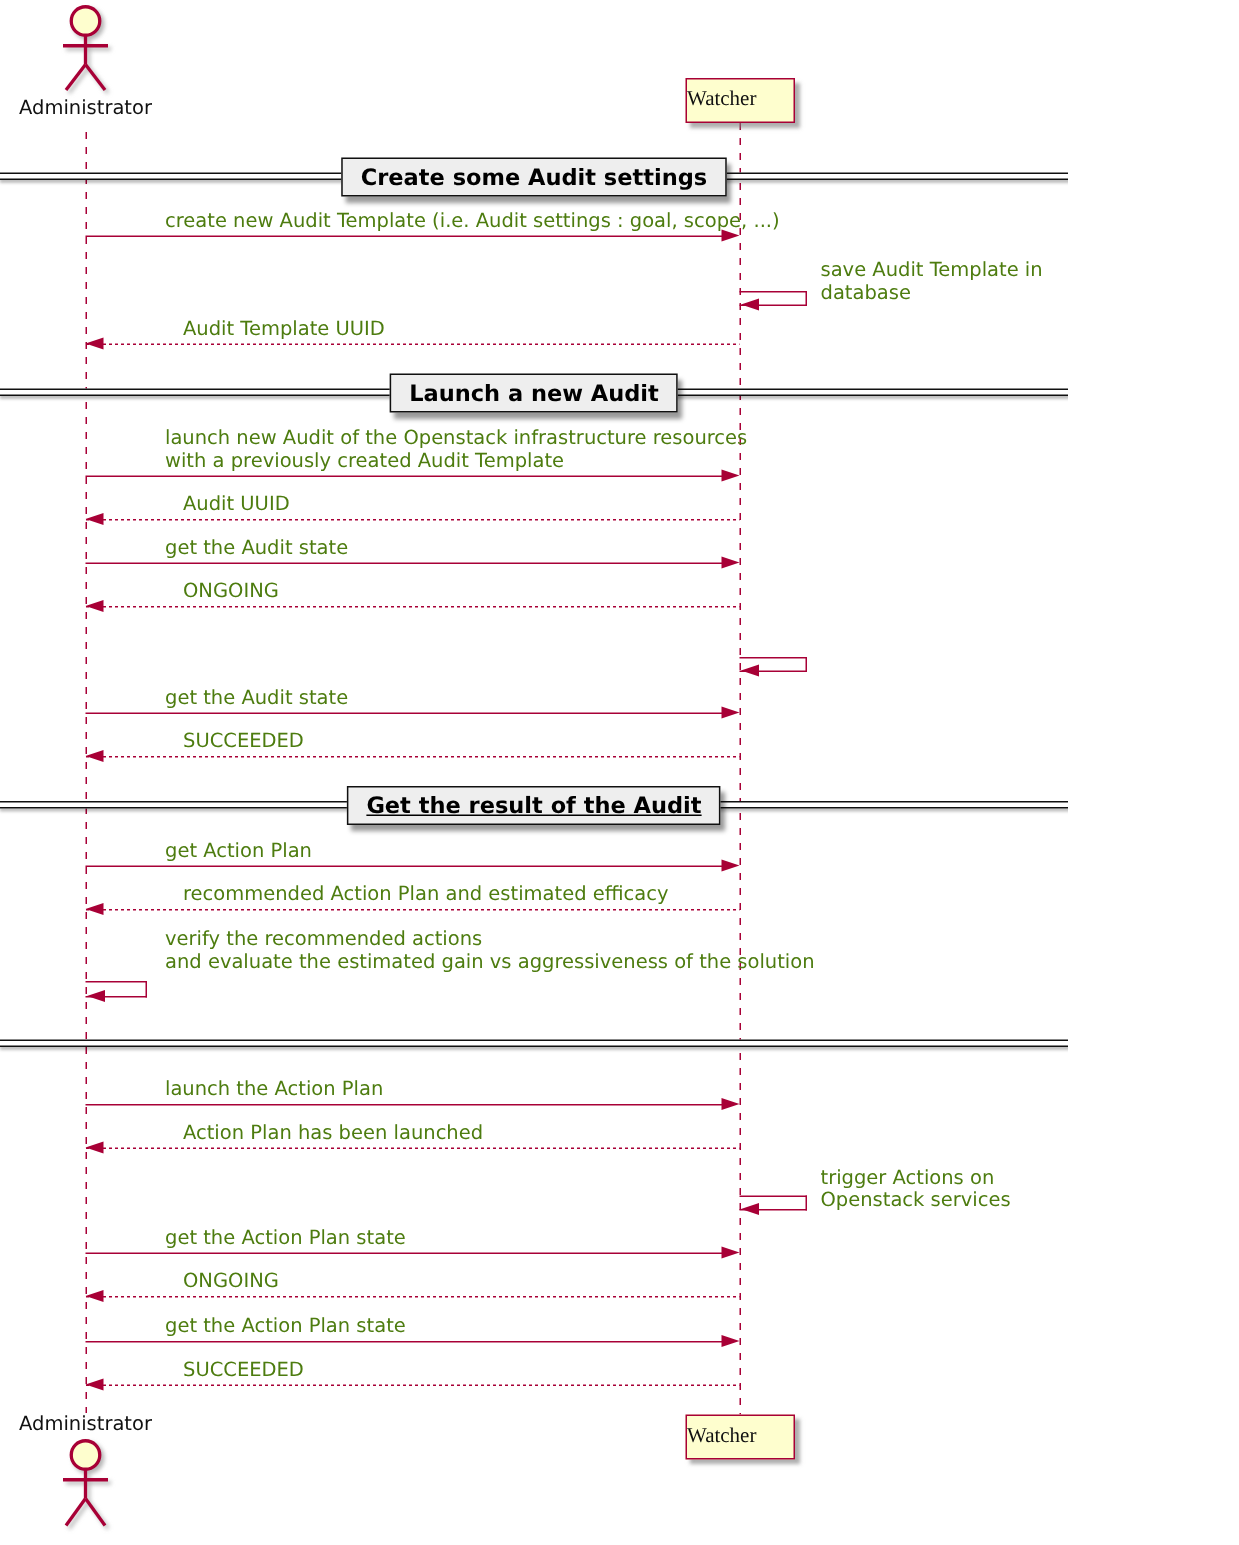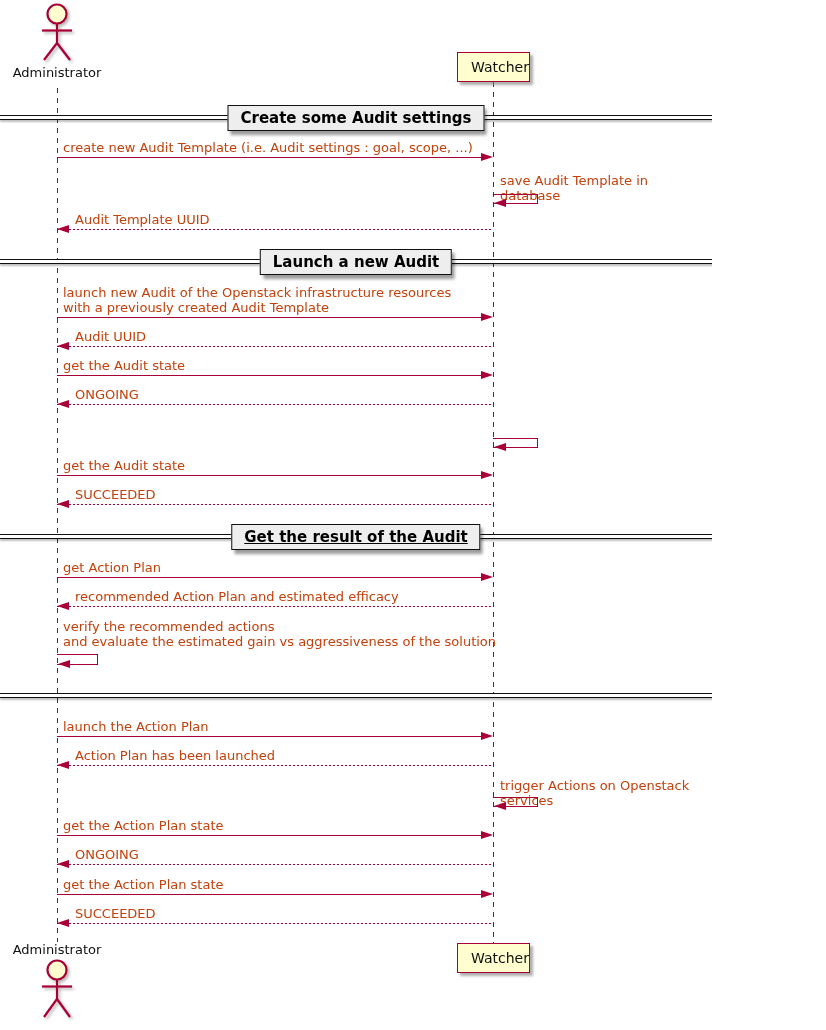--- a/index.html
+++ b/index.html
@@ -9,31 +9,31 @@
   }
   
   .lifeline{position:absolute;width:1px;
     background:repeating-linear-gradient(to bottom,#A80036 0 5px,transparent 5px 10px);}
   
   .actor-group{position:absolute;width:110px;text-align:center;}
   .actor-group svg{display:block;margin:0 auto;filter:drop-shadow(2px 2px 1.5px rgba(120,120,120,.55));}
   .actor-label{font-size:13px;color:#111;line-height:15px;}
   
   .participant{position:absolute;box-sizing:border-box;background:#FEFECE;border:1.6px solid #A80036;
-    display:flex;align-items:center;justify-content:flex-end;font-size:14px;color:#111;
-    box-shadow:3px 3px 2.5px rgba(120,120,120,.6);}
+    display:flex;align-items:center;justify-content:flex-start;font-size:14px;color:#111;
+    box-shadow:3px 3px 2.5px rgba(120,120,120,.6);font-family:Liberation Serif, serif;}
   
   .divline{position:absolute;left:0;width:826px;height:3px;background:#fff;
     border-top:1.4px solid #101010;border-bottom:1.4px solid #101010;
     box-shadow:0 2px 2px rgba(0,0,0,.25);}
   .divbox{position:absolute;left:50%;transform:translateX(-50%);background:#EEEEEE;
     border:1.8px solid #101010;padding:3px 12px;font-size:15px;font-weight:bold;
     white-space:nowrap;box-shadow:3px 4px 3px rgba(0,0,0,.4);}
   
-  .msg-label{position:absolute;font-size:13px;line-height:14.5px;color:#c2410c;white-space:pre-line;}
+  .msg-label{position:absolute;font-size:13px;line-height:14.5px;color:#4d7c0f;white-space:pre-line;margin-left:47px;}
   .line-solid{position:absolute;height:1px;background:#A80036;}
   .line-dotted{position:absolute;height:1px;
     background:repeating-linear-gradient(to right,#A80036 0 2px,transparent 2px 4px);}
   .arr{position:absolute;width:0;height:0;border-top:4.5px solid transparent;border-bottom:4.5px solid transparent;}
   .arr.right{border-left:12px solid #A80036;}
   .arr.left{border-right:12px solid #A80036;}
   .selfloop{position:absolute;box-sizing:border-box;
     border-top:1px solid #A80036;border-right:1px solid #A80036;border-bottom:1px solid #A80036;}
 </style>
 </head>

